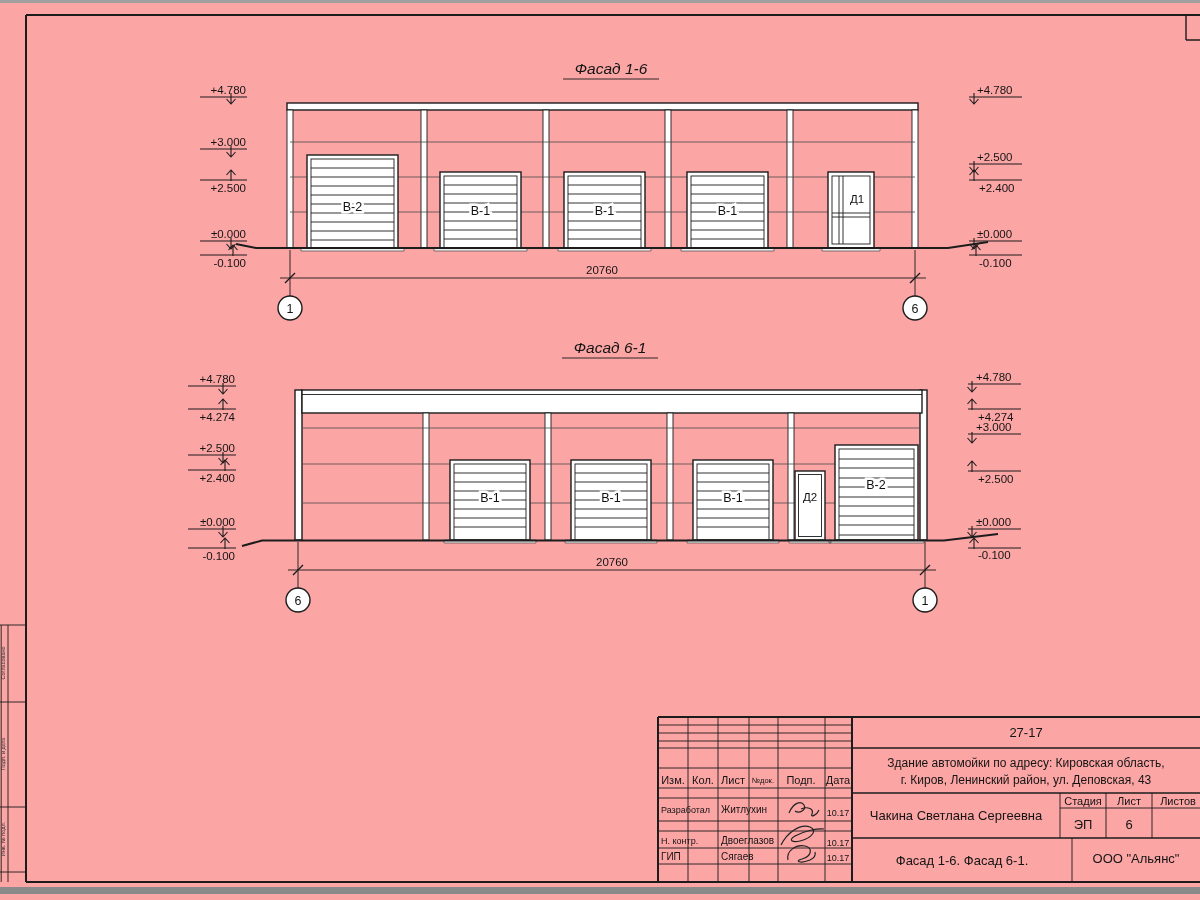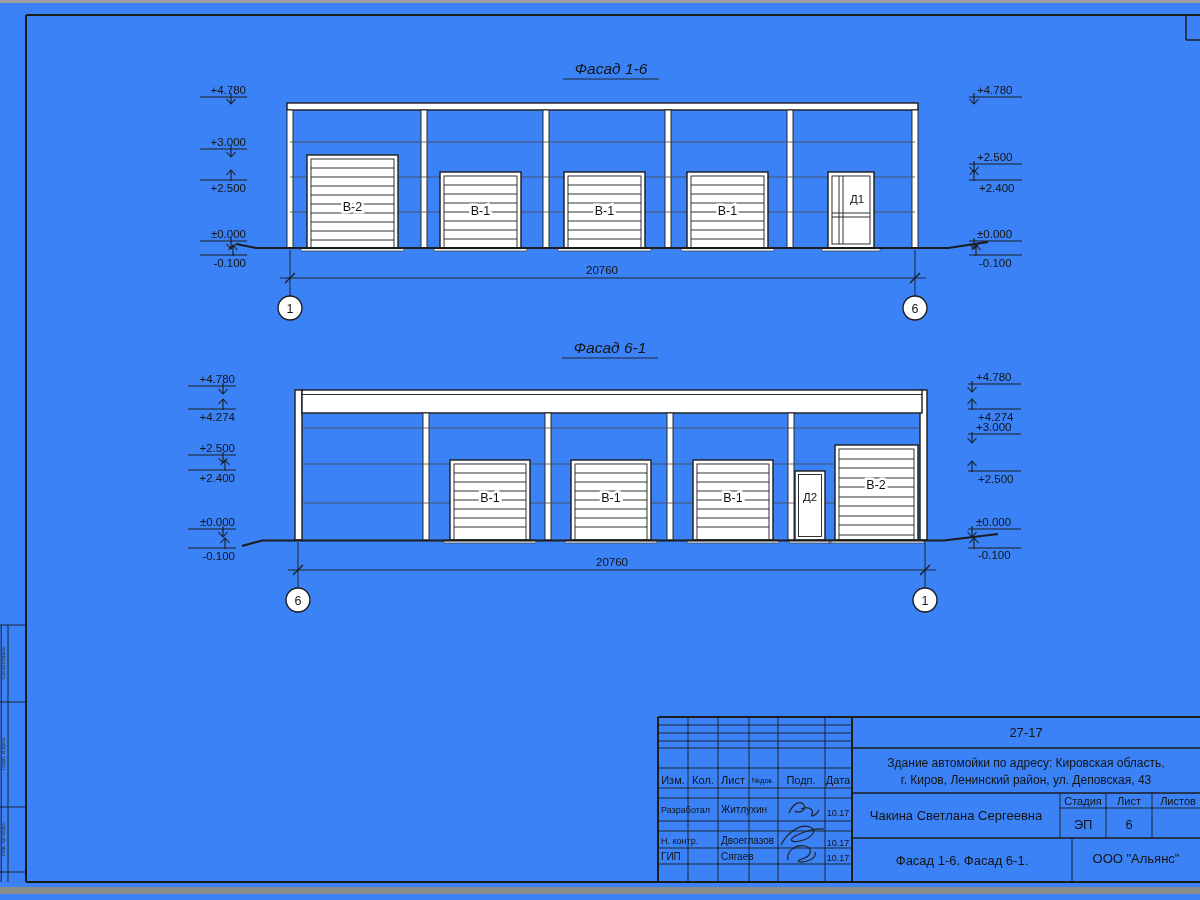--- a/index.html
+++ b/index.html
@@ -1,16 +1,16 @@
 <!DOCTYPE html>
 <html><head>
 <meta charset="utf-8">
 <style>
   html,body{margin:0;padding:0;background:#e9e9e9;}
-  .sheet{position:relative;width:1200px;height:900px;margin:0 auto;background:#3b82f6;overflow:hidden;}
+  .sheet{position:relative;width:1200px;height:900px;margin:0 auto;background:#fca5a5;overflow:hidden;}
   svg{display:block;}
   text{font-family:"Liberation Sans","DejaVu Sans",sans-serif;fill:#141414;}
   .ln{stroke:#1c1c1c;fill:none;}
   .thin{stroke-width:0.9;}
   .med{stroke-width:1.4;}
   .thick{stroke-width:2;}
   .joint{stroke:#4a4a4a;stroke-width:0.8;fill:none;}
   .wfill{fill:#ffffff;}
   .halo{paint-order:stroke;stroke:#ffffff;stroke-width:5px;fill:#111;}
   .elev{font-size:11.5px;}

